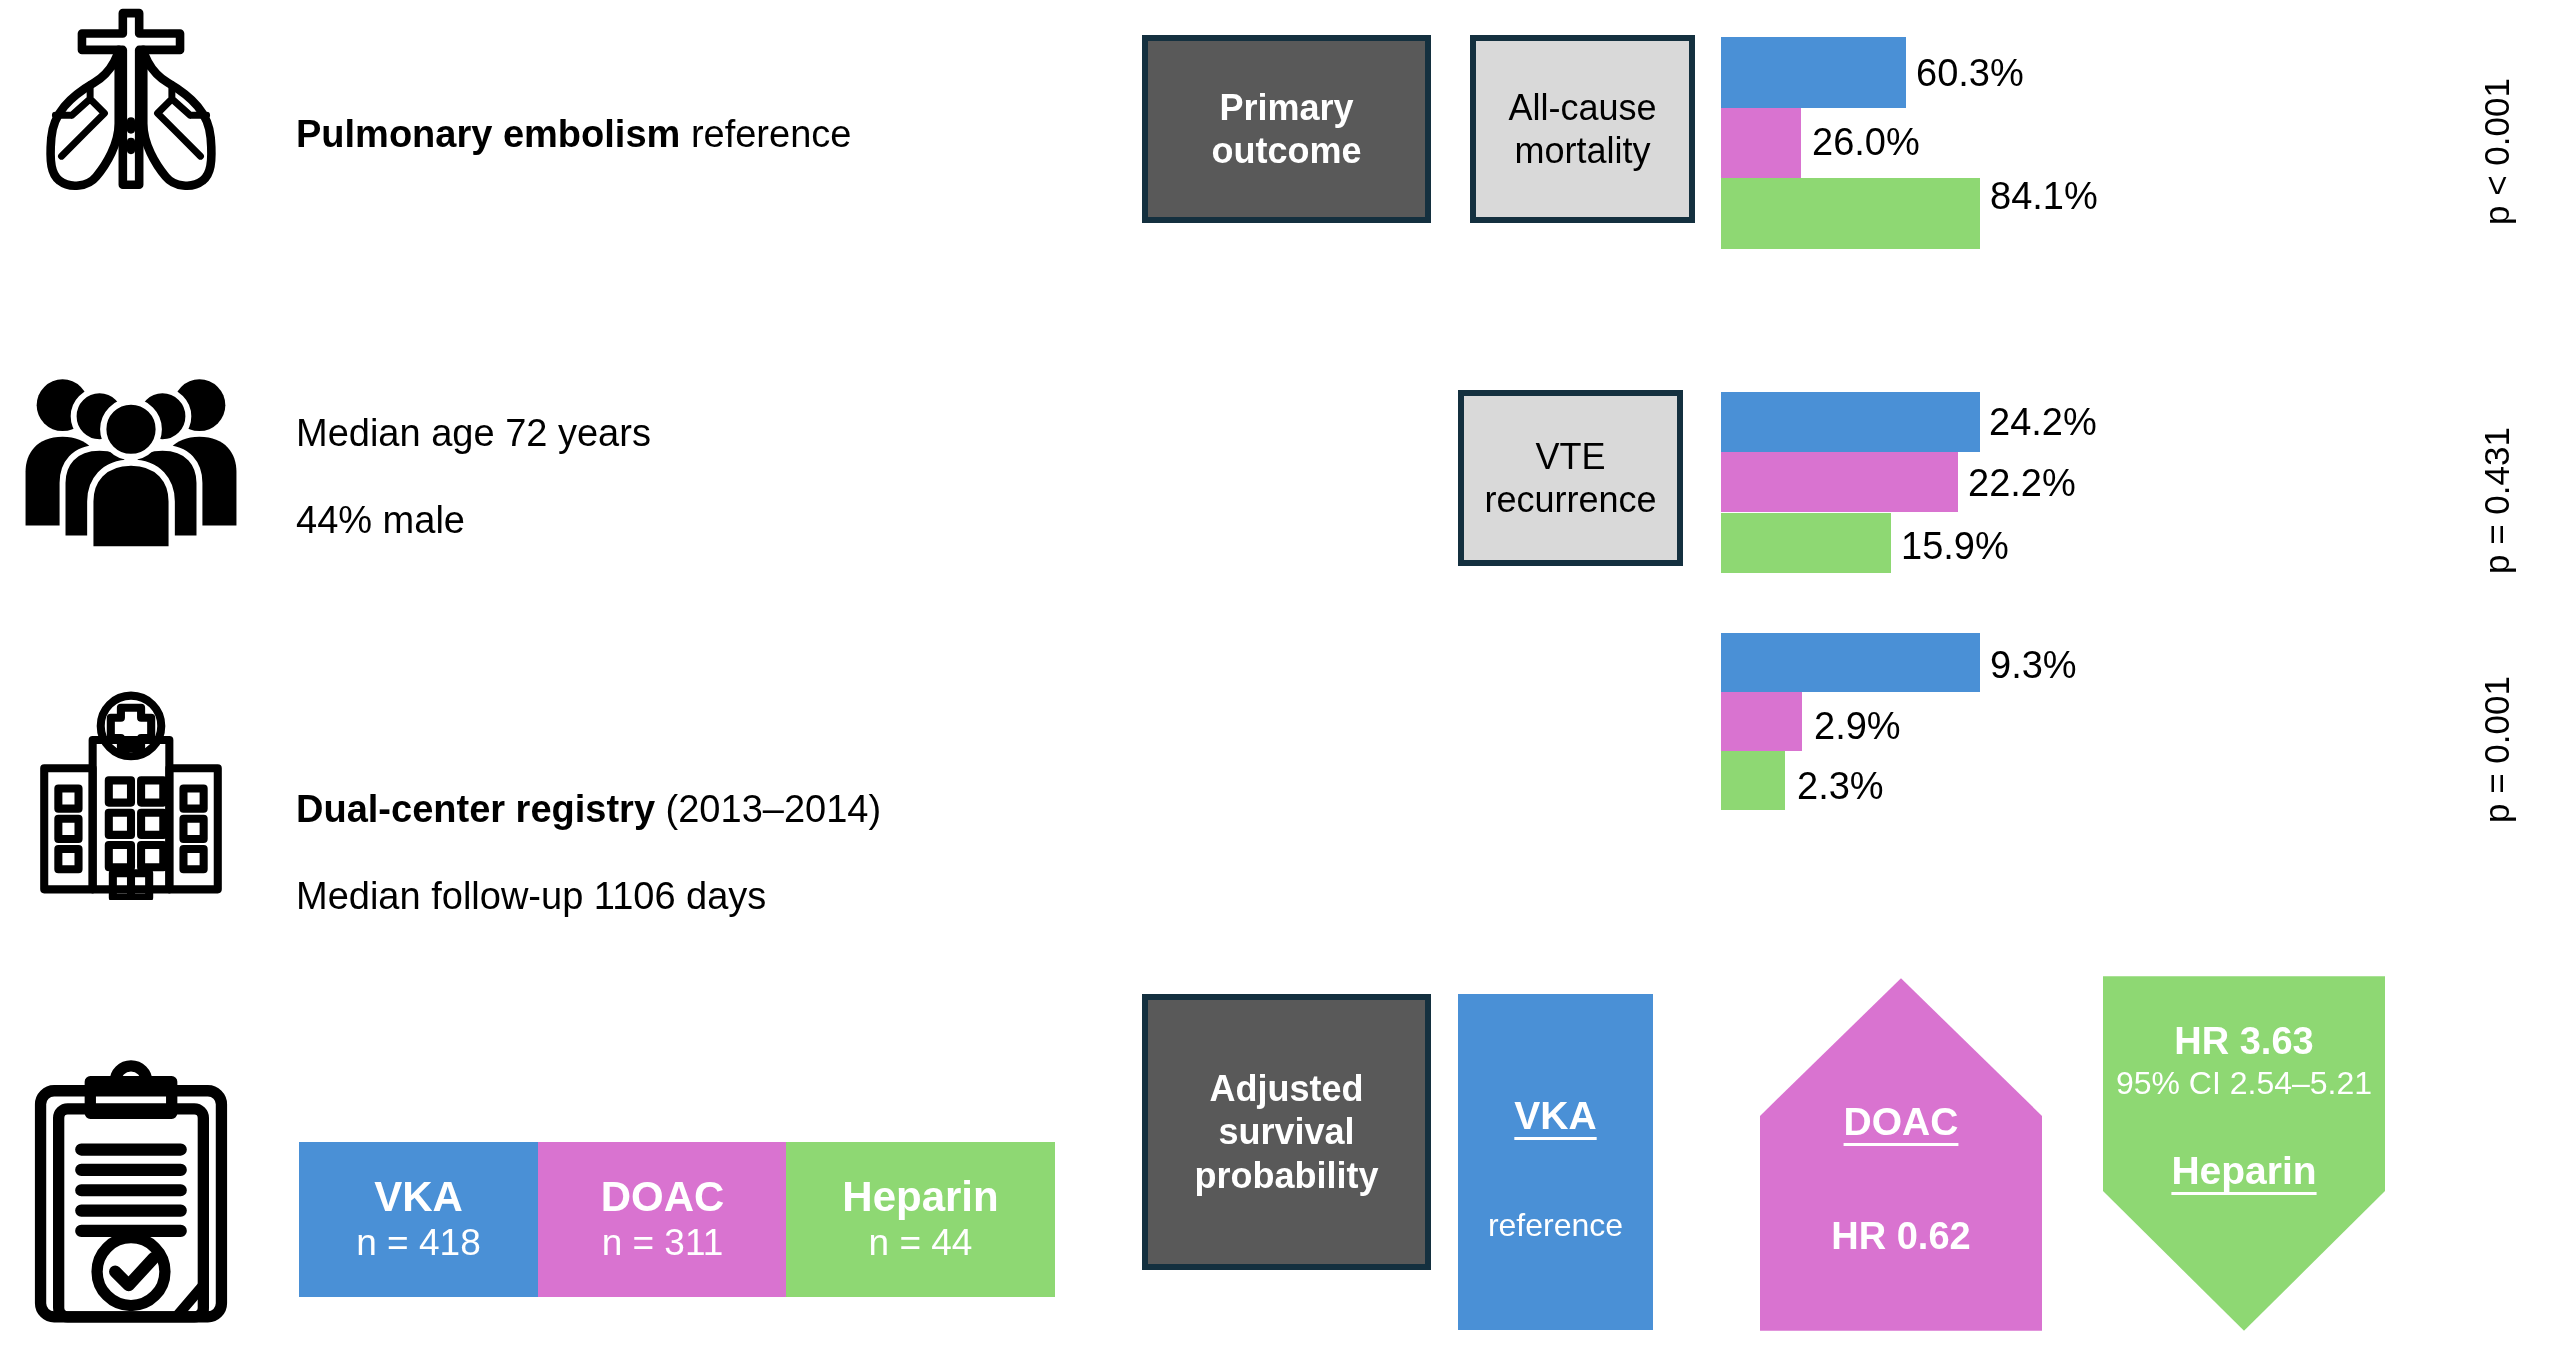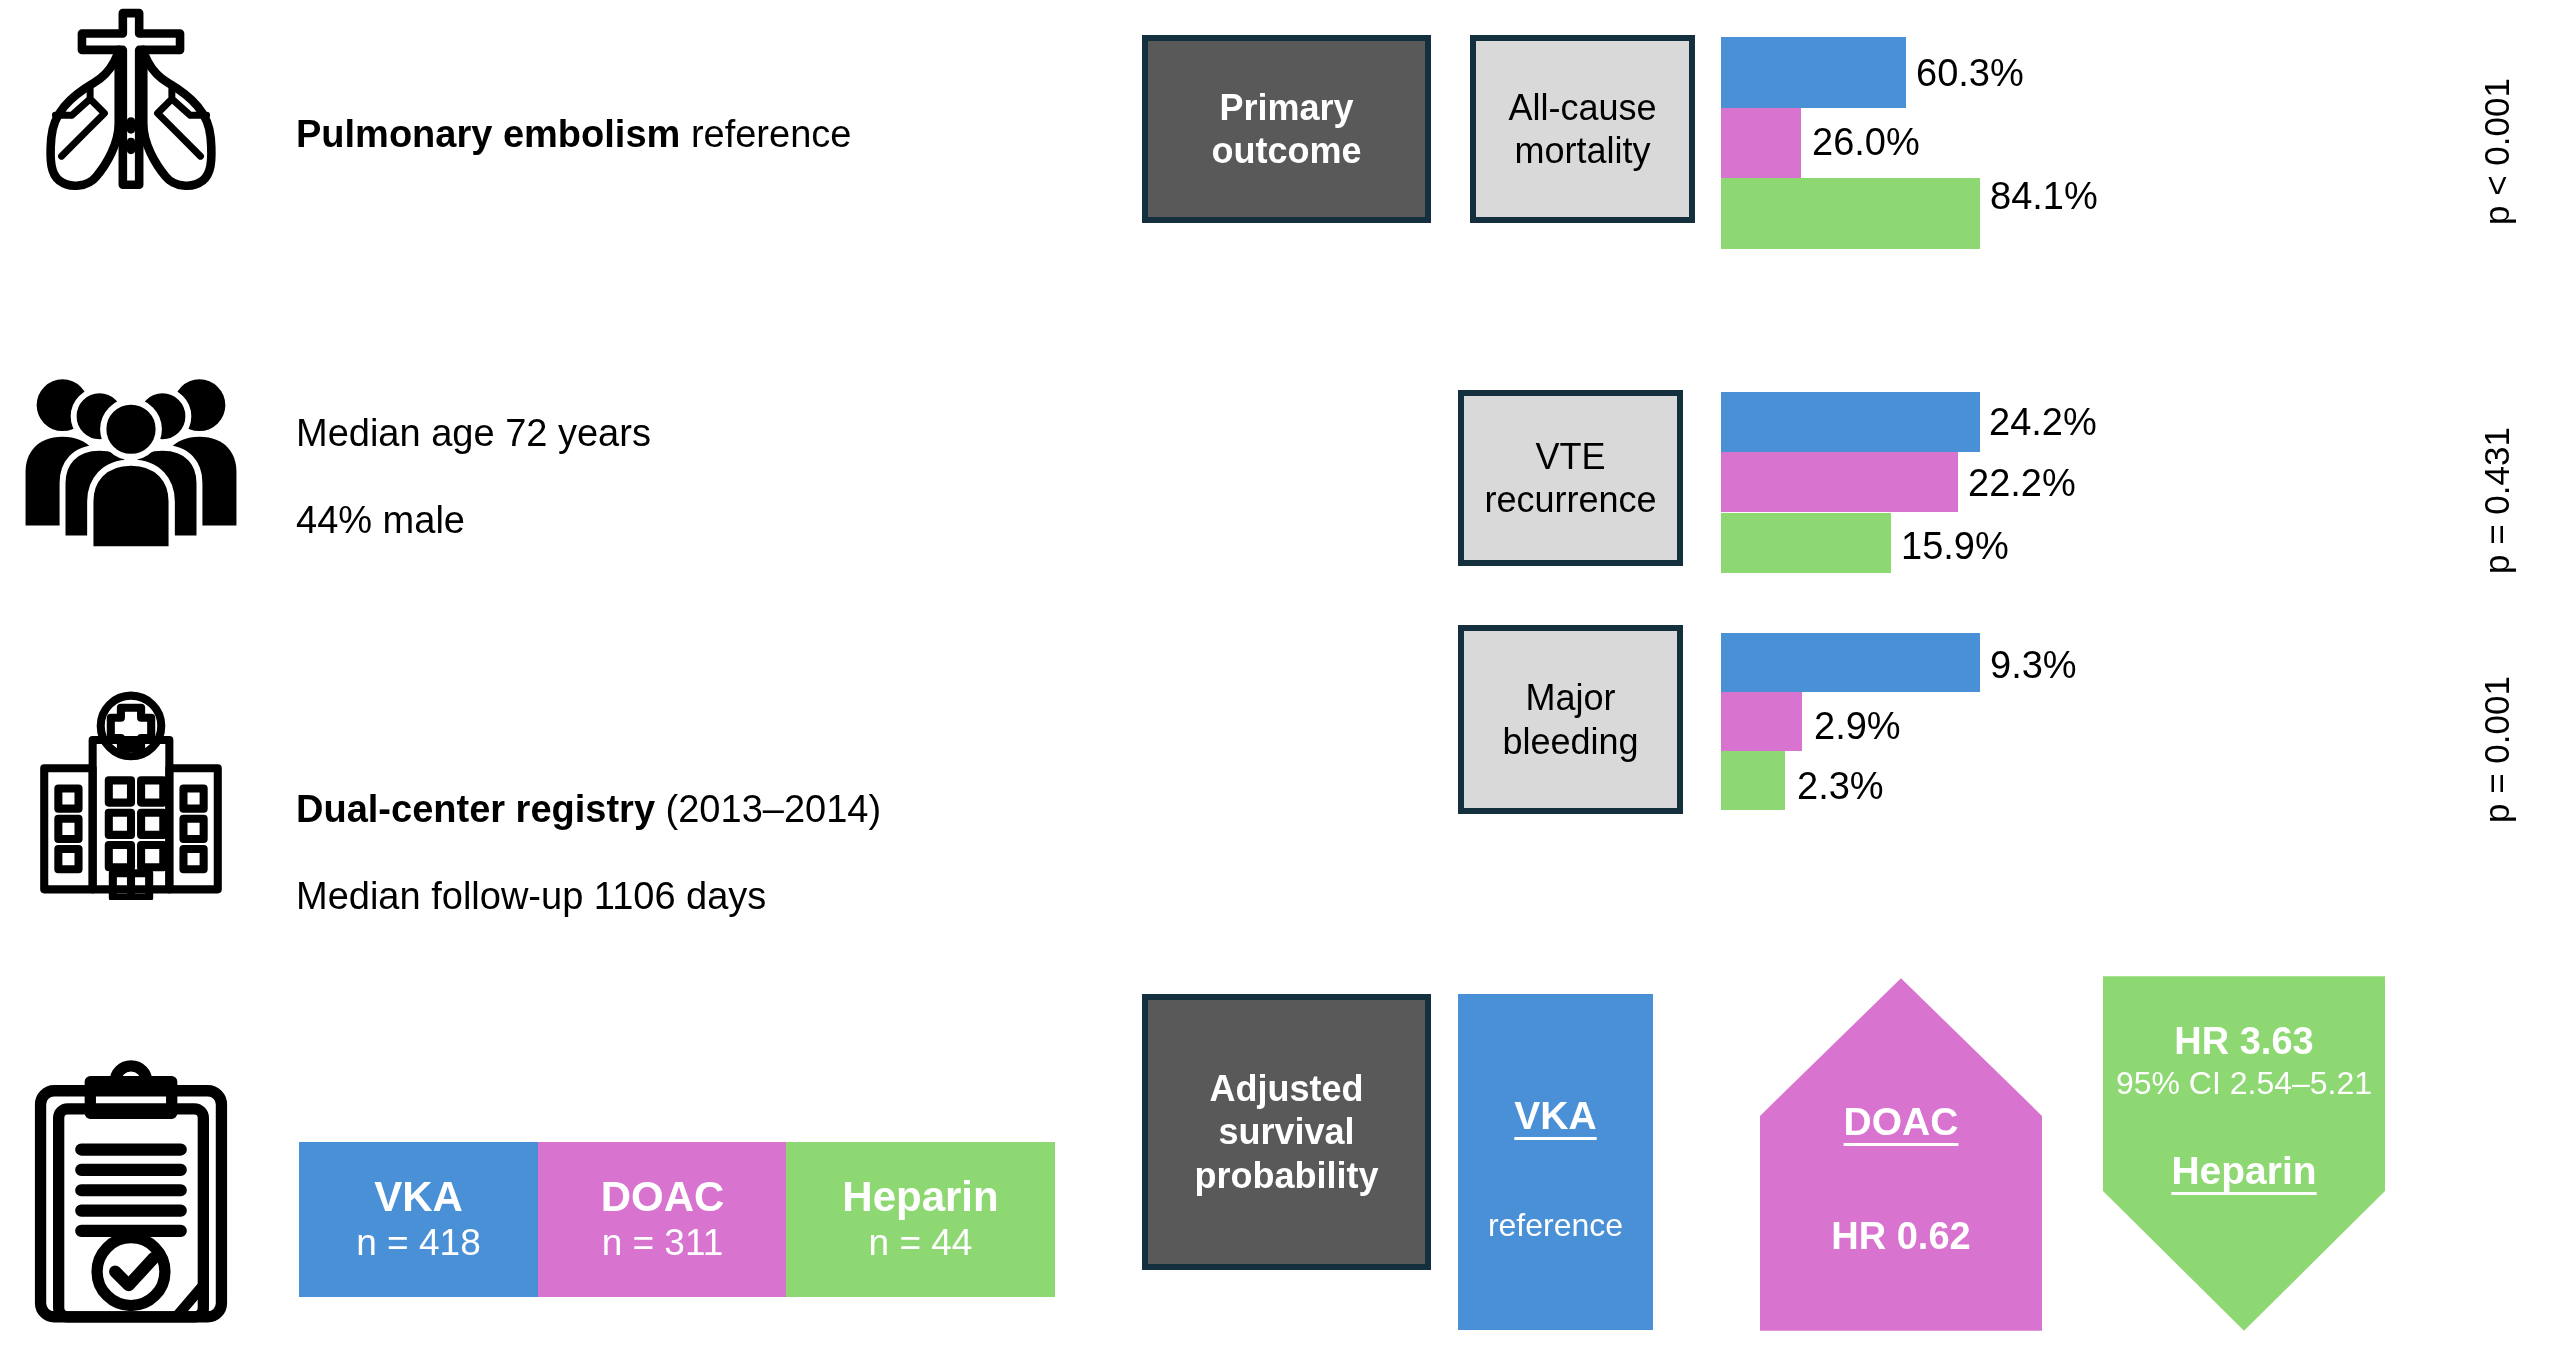--- a/index.html
+++ b/index.html
@@ -245,26 +245,20 @@
   <div class="bar-label" style="left:1989px;top:403px;">24.2%</div>
 
   <div class="bar" style="left:1721px;top:452px;width:237px;height:60px;background:#d973d0;"></div>
   <div class="bar-label" style="left:1968px;top:464px;">22.2%</div>
 
   <div class="bar" style="left:1721px;top:513px;width:170px;height:60px;background:#8ed873;"></div>
   <div class="bar-label" style="left:1901px;top:527px;">15.9%</div>
 
   <div class="pval" style="left:2479px;top:574px;">p = 0.431</div>
 
-  <div class="light-box" style="left:1458px;top:625px;width:225px;height:189px;">
-    <div>
-      <span>Major</span><br>
-      <span>bleeding</span>
-    </div>
-  </div>
 
   <div class="bar" style="left:1721px;top:633px;width:259px;height:59px;background:#4a90d6;"></div>
   <div class="bar-label" style="left:1990px;top:646px;">9.3%</div>
 
   <div class="bar" style="left:1721px;top:692px;width:81px;height:59px;background:#d973d0;"></div>
   <div class="bar-label" style="left:1814px;top:707px;">2.9%</div>
 
   <div class="bar" style="left:1721px;top:751px;width:64px;height:59px;background:#8ed873;"></div>
   <div class="bar-label" style="left:1797px;top:767px;">2.3%</div>
 

